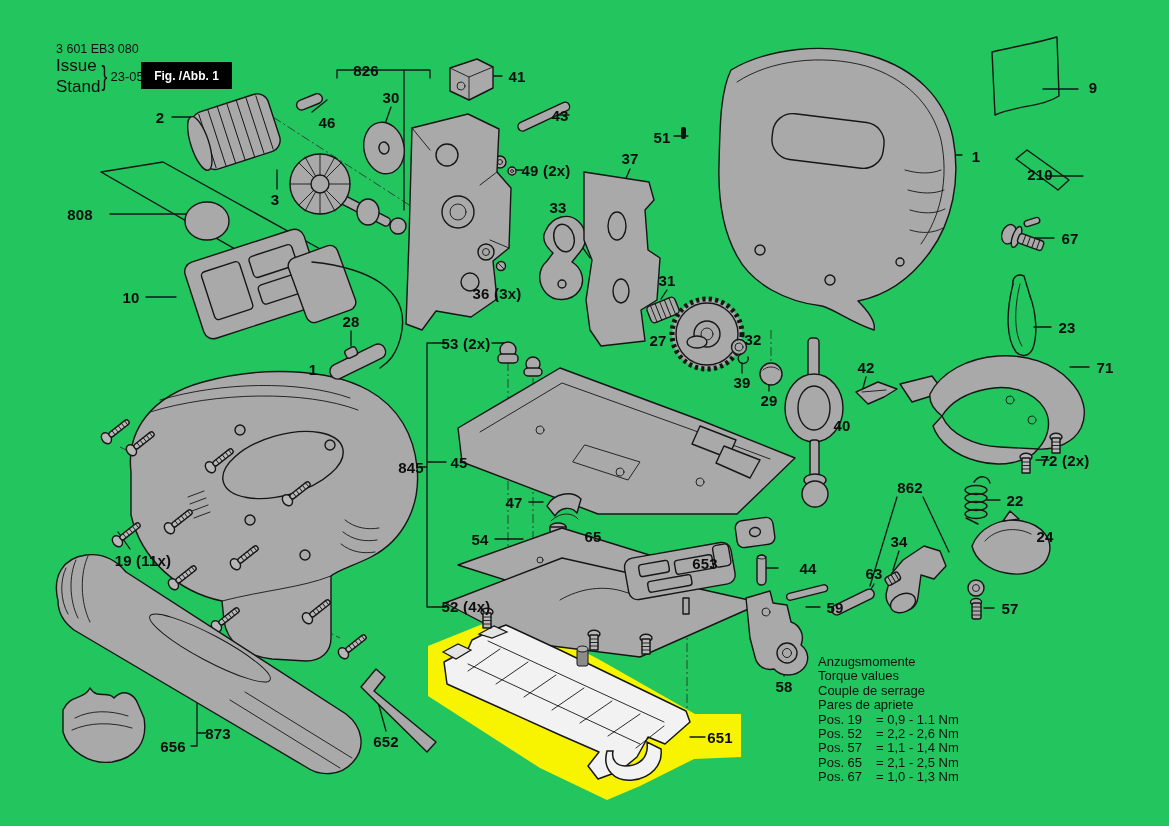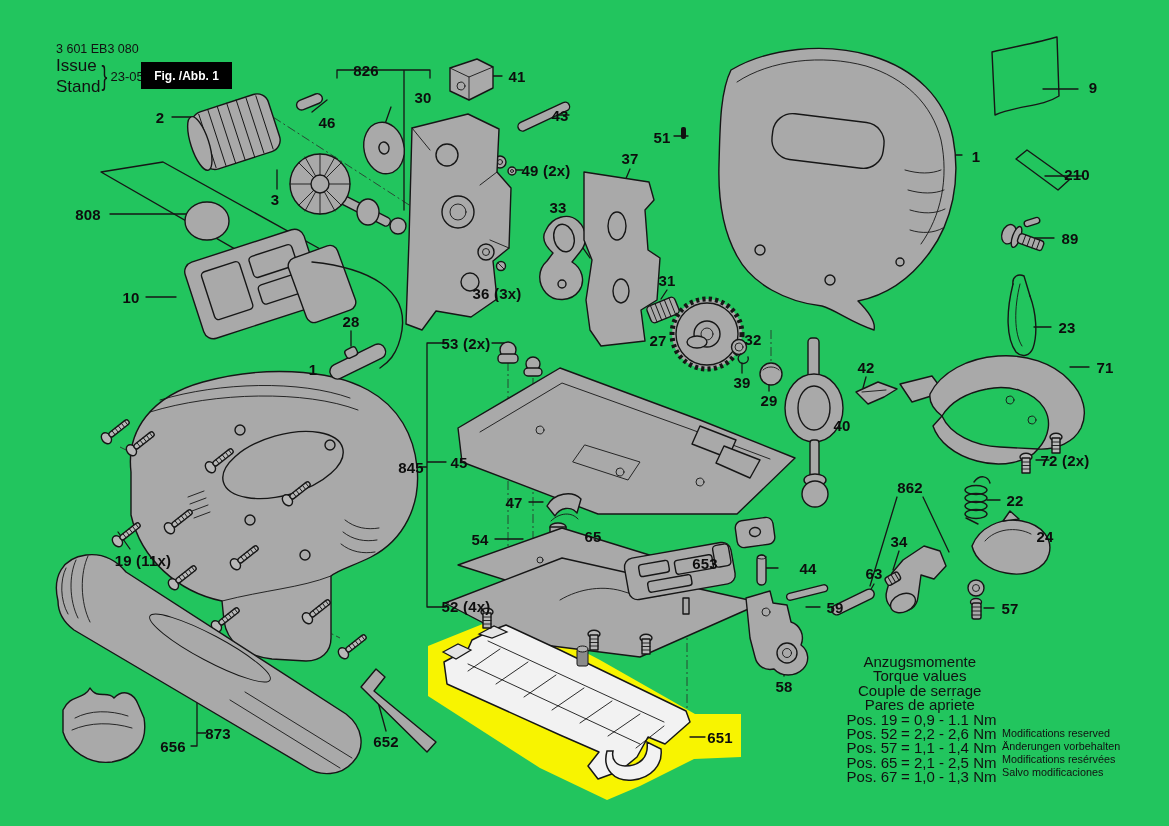--- a/index.html
+++ b/index.html
@@ -8,21 +8,21 @@
   .canvas svg{position:absolute;left:0;top:0;}
   .part-label{position:absolute;transform:translate(-50%,-50%);font-size:15px;font-weight:bold;
               letter-spacing:.2px;color:#0d0d0d;white-space:nowrap;}
   .hdr-num{position:absolute;left:56px;top:42px;font-size:12.5px;}
   .issue{position:absolute;left:56px;top:60px;display:flex;align-items:center;}
   .issue .col{display:flex;flex-direction:column;line-height:12px;font-size:17px;gap:9px;}
   .issue .brace{font-size:27px;font-weight:300;margin:0 1px 0 0;transform:scaleX(.65);}
   .issue .date{font-size:13px;}
   .figbox{position:absolute;left:141px;top:62px;width:91px;height:27px;background:#000;color:#fff;
           display:flex;align-items:center;justify-content:center;font-size:12px;font-weight:bold;}
-  .torque{position:absolute;left:843px;top:655px;font-size:15px;line-height:14.4px;text-align:center;}
+  .torque{position:absolute;left:818px;top:655px;font-size:13px;line-height:14.4px;}
   .torque .tpos{display:inline-block;width:58px;}
   .mods{position:absolute;left:1002px;top:727px;font-size:10.8px;line-height:13px;}
   .ln{fill:none;stroke:#161616;stroke-width:1.4;stroke-linejoin:round;stroke-linecap:round;}
   .thin{stroke-width:.9;}
   .fl{fill:#a9a9a9;stroke:#161616;stroke-width:1.4;stroke-linejoin:round;}
   .fl2{fill:#b8b8b8;stroke:#161616;stroke-width:1.4;stroke-linejoin:round;}
   .ld{fill:none;stroke:#161616;stroke-width:1.3;stroke-linecap:round;}
   .dd{fill:none;stroke:#2a2a2a;stroke-width:.8;stroke-dasharray:9 3 2 3;}
 </style>
 </head>
@@ -411,34 +411,34 @@
     <span class="brace">}</span>
     <span class="date">23-05-20</span>
   </div>
   <div class="figbox">
     <span>Fig. /Abb. 1</span>
   </div>
 
   <div id="labels">
       <div class="part-label" style="left: 366px; top: 61px; margin-top: 9px;">826</div>
       <div class="part-label" style="left: 327px; top: 90px; margin-top: 32px;">46</div>
-      <div class="part-label" style="left: 391px; top: 97px; margin-left: 32px;">30</div>
+      <div class="part-label" style="left: 391px; top: 97px;">30</div>
       <div class="part-label" style="left: 517px; top: 76px;">41</div>
       <div class="part-label" style="left: 560px; top: 115px;">43</div>
       <div class="part-label" style="left: 546px; top: 170px;">49 (2x)</div>
       <div class="part-label" style="left: 160px; top: 117px;">2</div>
       <div class="part-label" style="left: 662px; top: 137px;">51</div>
       <div class="part-label" style="left: 630px; top: 158px;">37</div>
       <div class="part-label" style="left: 1093px; top: 87px;">9</div>
       <div class="part-label" style="left: 976px; top: 156px;">1</div>
-      <div class="part-label" style="left: 1077px; top: 174px;">210</div>
+      <div class="part-label" style="left: 1040px; top: 174px;">210</div>
       <div class="part-label" style="left: 275px; top: 199px;">3</div>
-      <div class="part-label" style="left: 88px; top: 214px;">808</div>
+      <div class="part-label" style="left: 80px; top: 214px;">808</div>
       <div class="part-label" style="left: 558px; top: 207px;">33</div>
-      <div class="part-label" style="left: 1070px; top: 238px;">89</div>
+      <div class="part-label" style="left: 1070px; top: 238px;">67</div>
       <div class="part-label" style="left: 497px; top: 293px;">36 (3x)</div>
       <div class="part-label" style="left: 667px; top: 280px;">31</div>
       <div class="part-label" style="left: 131px; top: 297px;">10</div>
       <div class="part-label" style="left: 658px; top: 340px;">27</div>
       <div class="part-label" style="left: 753px; top: 339px;">32</div>
       <div class="part-label" style="left: 1067px; top: 327px;">23</div>
       <div class="part-label" style="left: 351px; top: 321px;">28</div>
       <div class="part-label" style="left: 742px; top: 382px;">39</div>
       <div class="part-label" style="left: 769px; top: 400px;">29</div>
       <div class="part-label" style="left: 866px; top: 367px;">42</div>
@@ -475,20 +475,14 @@
     <div>Torque values</div>
     <div>Couple de serrage</div>
     <div>Pares de apriete</div>
     <div><span class="tpos">Pos. 19</span><span>= 0,9 - 1.1 Nm</span></div>
     <div><span class="tpos">Pos. 52</span><span>= 2,2 - 2,6 Nm</span></div>
     <div><span class="tpos">Pos. 57</span><span>= 1,1 - 1,4 Nm</span></div>
     <div><span class="tpos">Pos. 65</span><span>= 2,1 - 2,5 Nm</span></div>
     <div><span class="tpos">Pos. 67</span><span>= 1,0 - 1,3 Nm</span></div>
   </div>
 
-  <div class="mods">
-    <div>Modifications reserved</div>
-    <div>Änderungen vorbehalten</div>
-    <div>Modifications resérvées</div>
-    <div>Salvo modificaciones</div>
-  </div>
 
 </div>
 
 </body></html>

